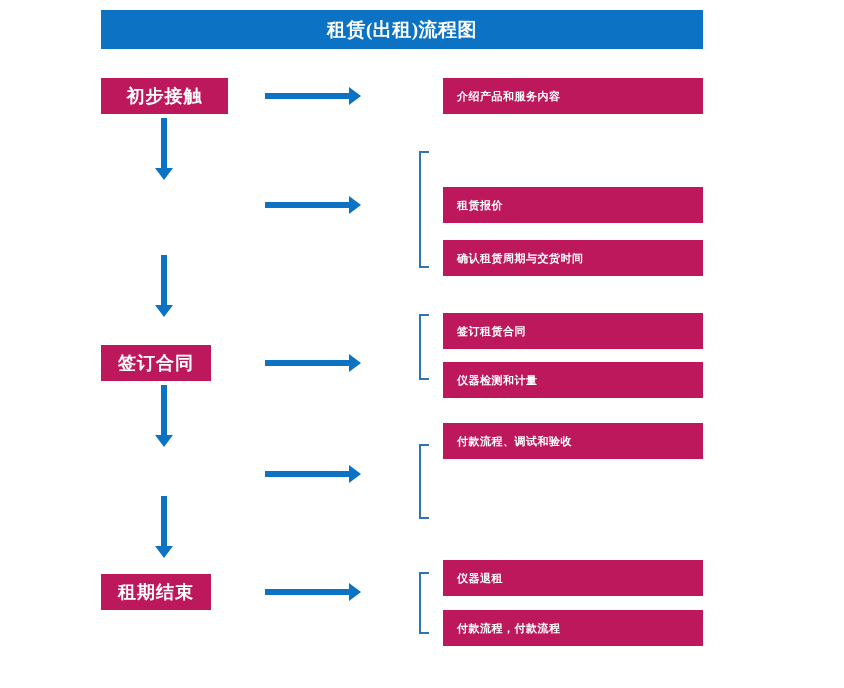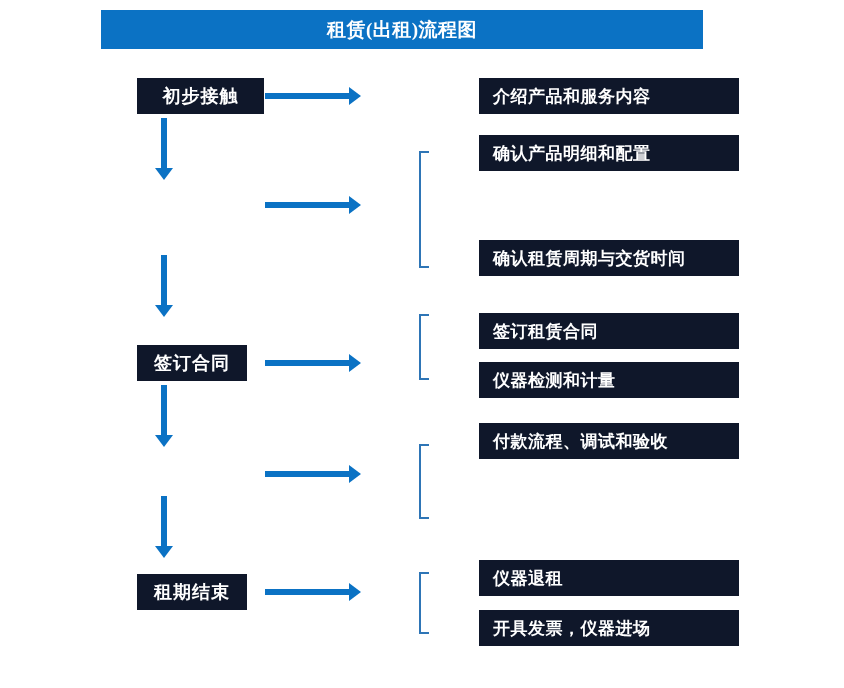--- a/index.html
+++ b/index.html
@@ -28,35 +28,34 @@
     color: #ffffff;
     font-size: 19px;
     font-weight: bold;
     display: flex;
     align-items: center;
     justify-content: center;
     letter-spacing: 0.5px;
   }
   .node-box {
     position: absolute;
-    background: #0f172a;
+    background: #be185d;
     color: #ffffff;
     font-weight: bold;
     display: flex;
     align-items: center;
     box-sizing: border-box;
-    margin-left: 36px;
   }
   .left-box {
     font-size: 18px;
     justify-content: center;
     letter-spacing: 1px;
   }
   .right-box {
-    font-size: 17px;
+    font-size: 11px;
     justify-content: flex-start;
     padding-left: 14px;
     letter-spacing: 0.5px;
   }
   
   .h-arrow {
     position: absolute;
     height: 18px;
   }
   .h-arrow .shaft {
@@ -128,21 +127,21 @@
   </div>
 
 
   <div class="h-arrow" style="left:265px; top:196px; width:96px;">
     <div class="shaft" style="width:84px;"></div>
     <div class="head" style="left:84px;"></div>
   </div>
 
   <div class="bracket" style="left:419px; top:151px; width:10px; height:117px;"></div>
 
-  <div class="node-box right-box" style="left:443px; top:135px; width:260px; height:36px;">确认产品明细和配置</div>
+  <div class="node-box right-box" style="left:443px; top:187px; width:260px; height:36px;">租赁报价</div>
   <div class="node-box right-box" style="left:443px; top:240px; width:260px; height:36px;">确认租赁周期与交货时间</div>
 
   <div class="v-arrow" style="left:155px; top:255px; height:62px;">
     <div class="shaft" style="height:50px;"></div>
     <div class="head" style="top:50px;"></div>
   </div>
 
   <div class="node-box left-box" style="left:101px; top:345px; width:110px; height:36px;">签订合同</div>
 
   <div class="h-arrow" style="left:265px; top:354px; width:96px;">
@@ -178,15 +177,15 @@
   <div class="node-box left-box" style="left:101px; top:574px; width:110px; height:36px;">租期结束</div>
 
   <div class="h-arrow" style="left:265px; top:583px; width:96px;">
     <div class="shaft" style="width:84px;"></div>
     <div class="head" style="left:84px;"></div>
   </div>
 
   <div class="bracket" style="left:419px; top:572px; width:10px; height:62px;"></div>
 
   <div class="node-box right-box" style="left:443px; top:560px; width:260px; height:36px;">仪器退租</div>
-  <div class="node-box right-box" style="left:443px; top:610px; width:260px; height:36px;">开具发票，仪器进场</div>
+  <div class="node-box right-box" style="left:443px; top:610px; width:260px; height:36px;">付款流程，付款流程</div>
 
 </div>
 
 </body></html>

